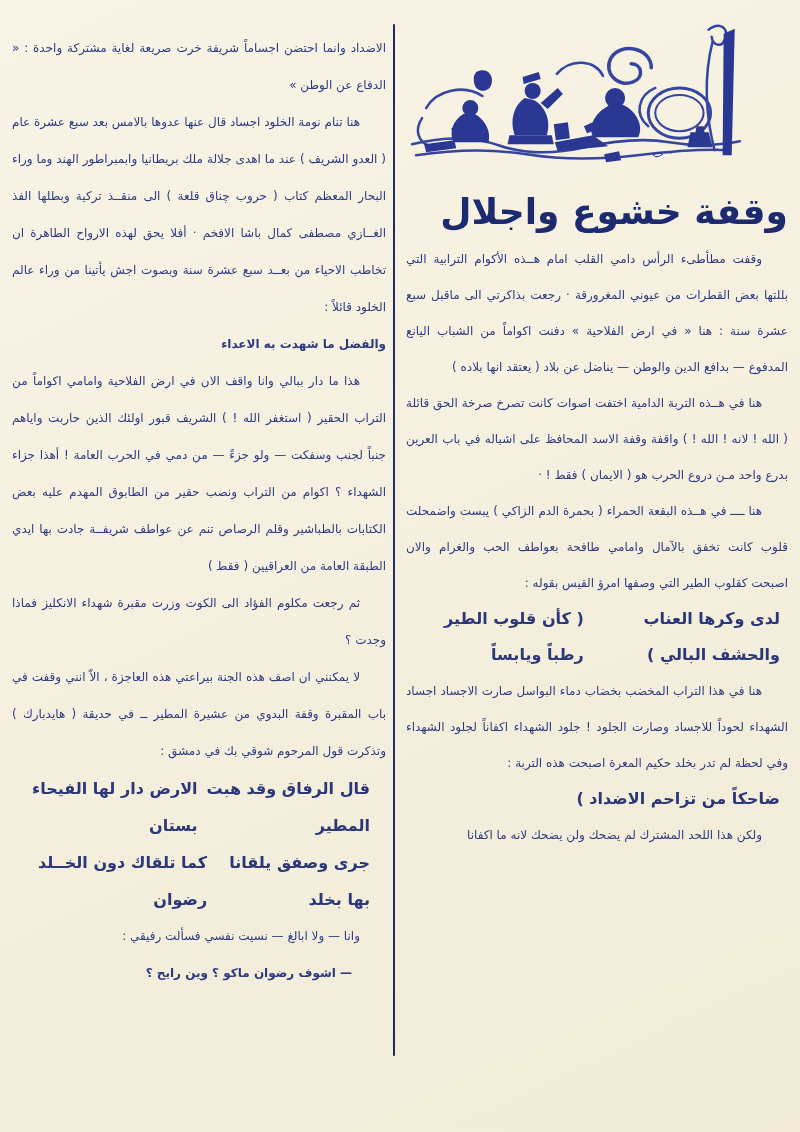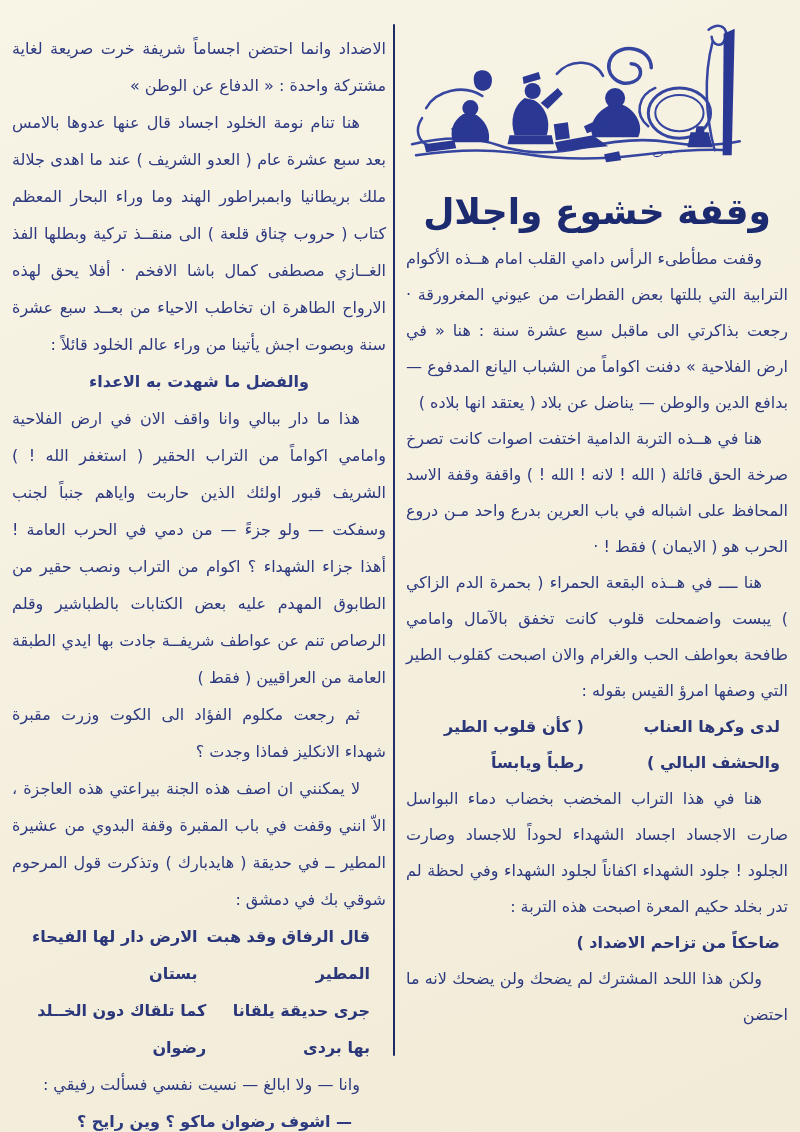--- a/index.html
+++ b/index.html
@@ -23,50 +23,50 @@
   .divider{
     position:absolute;left:393px;top:24px;
     width:2px;height:1032px;
     background:linear-gradient(#1f2a63,#26306e 60%,#1f2a63);
     border-radius:1px;
   }
   
   .masthead{width:100%;height:168px;display:block;}
   .title{
     margin:12px 0 8px 0;
-    text-align:center;
+    text-align:right;
     font-size:36px;
     font-weight:bold;
     color:#1c2a70;
     letter-spacing:1px;
     line-height:1.2;
   }
   
   .para{
     margin:0;
-    font-size:16px;
+    font-size:12px;
     line-height:36px;
     text-align:justify;
     color:#2e3a80;
   }
   .col-left .para{line-height:37px;}
   .indent{text-indent:26px;}
   .verse{
     display:flex;
     justify-content:space-between;
     align-items:baseline;
     font-size:16px;
     line-height:36px;
     padding:0 8px;
     font-weight:600;
     color:#2b3779;
   }
   .col-left .verse{line-height:37px;padding:0 16px;}
   .centerline{
-    text-align:center;
+    text-align:right;
     text-indent:0;
     font-weight:600;
   }
   .dialogue{text-indent:34px;font-weight:600;}
 </style>
 </head>
 <body>
 
 <div class="page">
 
@@ -128,38 +128,38 @@
     <p class="para indent">هنا في هــذه التربة الدامية اختفت اصوات  كانت تصرخ صرخة الحق قائلة ( الله ! لانه ! الله ! ) واقفة وقفة الاسد المحافظ على اشباله في باب العرين بدرع واحد مـن دروع الحرب هو ( الايمان ) فقط ! ·</p>
     <p class="para indent">هنا ــــ في هــذه البقعة الحمراء ( بحمرة الدم الزاكي )  يبست واضمحلت قلوب  كانت تخفق بالآمال وامامي طافحة بعواطف الحب والغرام والان اصبحت  كقلوب الطير  التي وصفها امرؤ القيس بقوله :</p>
     <div class="verse">
       <span>لدى وكرها العناب والحشف البالي )</span>
       <span>( كأن قلوب الطير رطباً ويابساً</span>
     </div>
     <p class="para indent">هنا في هذا التراب المخضب بخضاب دماء البواسل صارت الاجساد اجساد الشهداء لحوداً للاجساد وصارت الجلود ! جلود الشهداء اكفاناً لجلود الشهداء وفي لحظة لم تدر بخلد حكيم المعرة اصبحت هذه التربة :</p>
     <div class="verse">
       <span>ضاحكاً من تزاحم الاضداد )</span>
     </div>
-    <p class="para indent">ولكن هذا اللحد المشترك لم يضحك ولن يضحك لانه ما احتضن</p>
+    <p class="para indent">ولكن هذا اللحد المشترك لم يضحك ولن يضحك لانه ما اكفانا</p>
   </div>
 
   <div class="divider"></div>
 
   <div class="col col-left">
     <p class="para">الاضداد وانما احتضن اجساماً شريفة خرت صريعة لغاية مشتركة واحدة : « الدفاع عن الوطن »</p>
     <p class="para indent">هنا تنام نومة الخلود اجساد قال عنها عدوها بالامس بعد سبع عشرة عام ( العدو الشريف ) عند ما اهدى جلالة ملك بريطانيا وابمبراطور الهند وما وراء البحار المعظم  كتاب ( حروب چناق قلعة ) الى منقــذ تركية وبطلها الفذ الغــازي مصطفى كمال باشا الافخم · أفلا يحق لهذه الارواح الطاهرة ان تخاطب الاحياء من بعــد سبع عشرة سنة وبصوت اجش يأتينا من وراء عالم الخلود قائلاً :</p>
     <p class="para centerline">والفضل ما شهدت به الاعداء</p>
     <p class="para indent">هذا ما دار ببالي وانا واقف الان في ارض الفلاحية وامامي اكواماً من التراب الحقير ( استغفر الله ! ) الشريف قبور اولئك الذين حاربت واياهم جنباً لجنب وسفكت — ولو جزءً — من دمي في الحرب العامة ! أهذا جزاء الشهداء ؟ اكوام من التراب ونصب حقير من الطابوق المهدم عليه بعض الكتابات بالطباشير وقلم الرصاص تنم عن عواطف شريفــة جادت بها ايدي الطبقة العامة من العراقيين ( فقط )</p>
     <p class="para indent">ثم رجعت مكلوم الفؤاد الى الكوت وزرت مقبرة شهداء الانكليز فماذا وجدت ؟</p>
     <p class="para indent">لا يمكنني ان اصف هذه الجنة بيراعتي هذه العاجزة ، الاّ انني وقفت في باب المقبرة وقفة البدوي من عشيرة المطير ــ في حديقة ( هايدبارك ) وتذكرت قول المرحوم شوقي بك في دمشق :</p>
     <div class="verse">
       <span>قال الرفاق وقد هبت المطير</span>
       <span>الارض دار لها الفيحاء بستان</span>
     </div>
     <div class="verse">
-      <span>جرى حديقة يلقانا بها بردى</span>
+      <span>جرى وصفق يلقانا بها بخلد</span>
       <span>كما تلقاك دون الخــلد رضوان</span>
     </div>
     <p class="para indent">وانا — ولا ابالغ — نسيت نفسي فسألت رفيقي :</p>
     <p class="para dialogue">— اشوف رضوان ماكو ؟ وين رايح ؟</p>
 
   </div>
 
 </div>
 
 </body></html>

